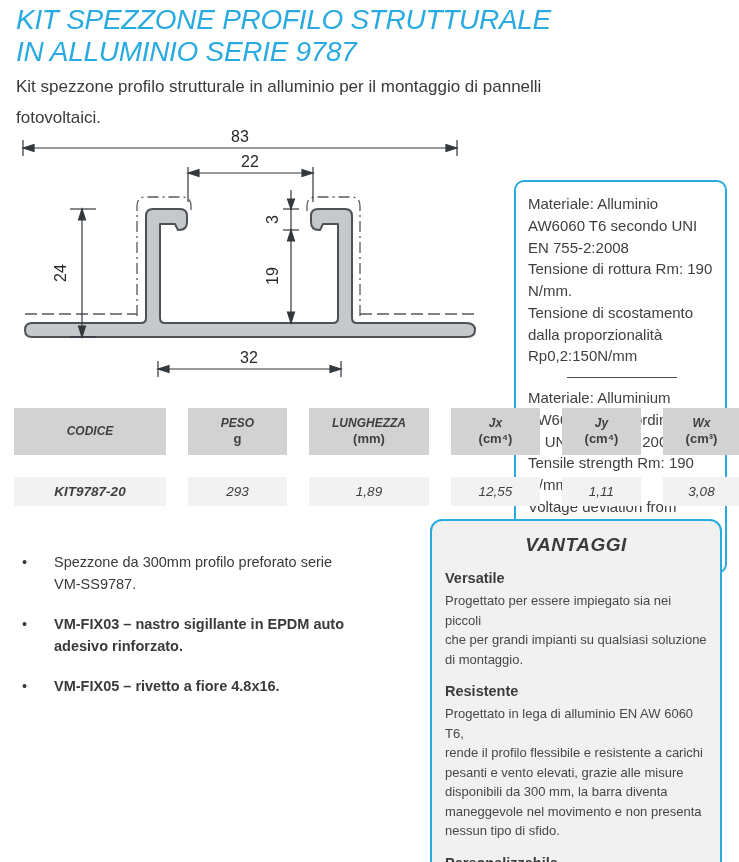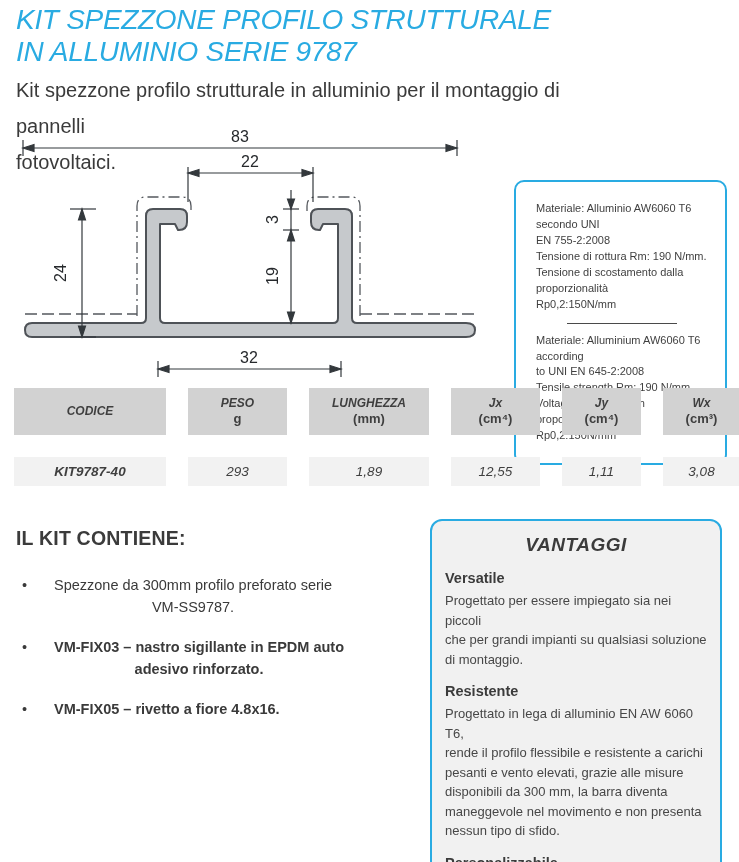--- a/index.html
+++ b/index.html
@@ -8,59 +8,59 @@
     font-family:"Liberation Sans","DejaVu Sans",sans-serif;color:#3a3a3a;
   }
   
   .title{
     position:absolute;left:16px;top:4px;width:640px;margin:0;
     font-size:28px;line-height:1.16;font-weight:normal;font-style:italic;
     color:#29abe2;white-space:pre-line;letter-spacing:-0.3px;
   }
   .subtitle{
     position:absolute;left:16px;top:72px;width:560px;margin:0;
-    font-size:20px;line-height:1.8;color:#3a3a3a;white-space:pre-line;
+    font-size:17px;line-height:1.8;color:#3a3a3a;white-space:pre-line;
   }
   
   .drawing{position:absolute;left:14px;top:126px;}
   .dim-text{font-family:"Liberation Sans","DejaVu Sans",sans-serif;font-size:16px;fill:#26292c;}
   
   .material-box{
     position:absolute;left:514px;top:180px;width:213px;box-sizing:border-box;
     border:2px solid #29abe2;border-radius:10px;background:#ffffff;
     padding:11px 9px 11px 12px;
   }
   .material-box p{
-    margin:8px;font-size:11px;line-height:1.45;color:#3f3f3f;white-space:pre-line;
+    margin:0;font-size:15px;line-height:1.45;color:#3f3f3f;white-space:pre-line;
   }
   .mat-divider{width:58%;margin:10px auto 9px auto;border-top:1px solid #4a4a4a;height:0;}
   
   .spec-table{
-    position:absolute;left:14px;top:388px;width:712px;
+    position:absolute;left:14px;top:408px;width:712px;
     display:grid;grid-template-columns:152px 99px 120px 89px 79px 77px 76px;
     grid-auto-rows:auto;column-gap:3px;row-gap:3px;gap:22px;
   }
   .th{
     background:#d2d2d2;height:47px;display:flex;flex-direction:column;
     align-items:center;justify-content:center;color:#3f3f3f;
   }
   .th .lbl{font-size:12px;font-weight:bold;font-style:italic;line-height:1.25;}
   .th .unit{font-size:13px;font-weight:bold;line-height:1.2;}
   .td{
     background:#f2f2f2;height:29px;display:flex;align-items:center;justify-content:center;
     font-size:13.5px;font-style:italic;color:#3f3f3f;
   }
   .td.code{font-weight:bold;}
   
   .kit{position:absolute;left:16px;top:527px;width:390px;}
   .kit h2{margin:0;font-size:19.5px;font-weight:bold;color:#3b3b3b;letter-spacing:0.2px;}
   .kit ul{list-style:none;margin:24px 0 0 0;padding:0;}
   .kit li{display:flex;margin-bottom:17px;font-size:14.5px;line-height:1.55;color:#3a3a3a;}
   .kit li .dot{width:32px;flex:0 0 32px;padding-left:6px;}
-  .kit li .txt{white-space:pre-line;text-align:center;}
+  .kit li .txt{white-space:pre-line;}
   .kit li.bold .txt{font-weight:bold;}
   
   .vantaggi{
     position:absolute;left:430px;top:519px;width:292px;height:390px;box-sizing:border-box;
     border:2px solid #29abe2;border-radius:12px;background:#f1f1f1;
     padding:13px 13px 10px 13px;overflow:hidden;
   }
   .vantaggi h2{
     margin:0 0 14px 0;text-align:center;font-size:19px;font-weight:bold;font-style:italic;
     color:#3b3b3b;letter-spacing:0.5px;
@@ -196,30 +196,29 @@
     </div>
     <div class="th">
       <span class="lbl">Wx</span>
       <span class="unit">(cm³)</span>
     </div>
     <div class="th">
       <span class="lbl">Wy</span>
       <span class="unit">(cm³)</span>
     </div>
 
-    <div class="td code">KIT9787-40</div>
+    <div class="td code">KIT9787-20</div>
     <div class="td">293</div>
     <div class="td">1,89</div>
     <div class="td">12,55</div>
     <div class="td">1,11</div>
     <div class="td">3,08</div>
   </div>
 
   <div class="kit">
-    <h2>IL KIT CONTIENE:</h2>
     <ul>
       <li>
         <span class="dot">•</span>
         <span class="txt">Spezzone da 300mm profilo preforato serie
 VM-SS9787.</span>
       </li>
       <li class="bold">
         <span class="dot">•</span>
         <span class="txt">VM-FIX03 – nastro sigillante in EPDM auto
 adesivo rinforzato.</span>

